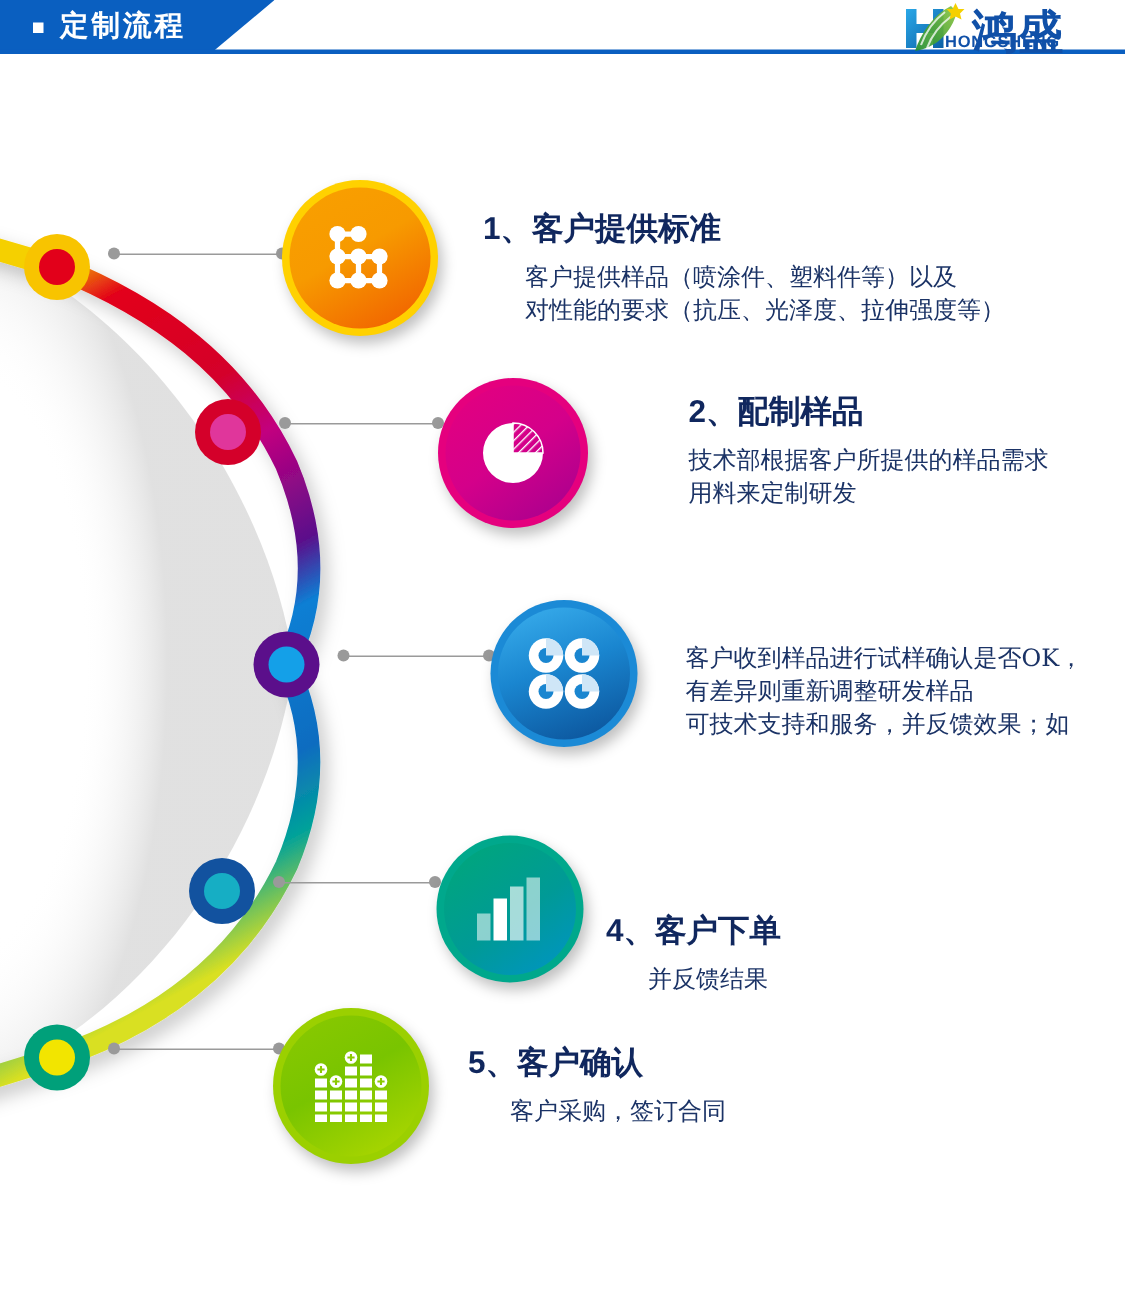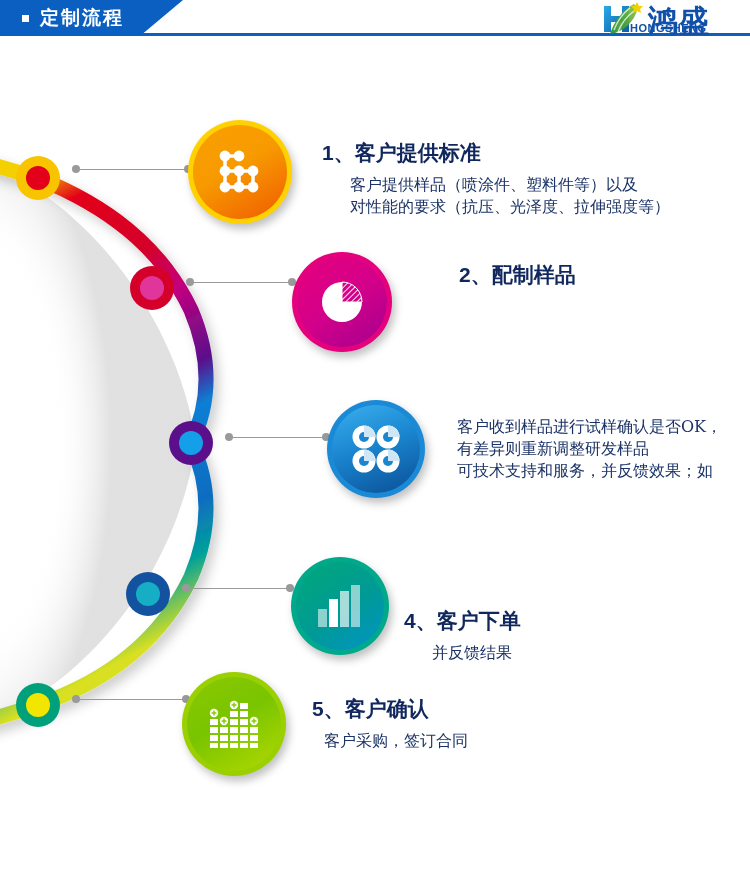--- a/index.html
+++ b/index.html
@@ -257,20 +257,24 @@
           </defs>
           <path d="M24 24 L24 4 A20 20 0 0 1 44 24 Z" fill="url(#hatch)" stroke="#ffffff" stroke-width="1"></path>
           <path d="M24 24 L44 24 A20 20 0 1 1 24 4 Z" fill="#ffffff"></path>
         </svg>
       </div>
     </div>
     <div class="step-text" style="left:428px; top:262px;margin-left:31px;">
       <div class="step-title">
         <span>2、</span><span>配制样品</span>
       </div>
+      <div class="step-desc" style="margin-top:8px; margin-left:0px;">
+        <div>技术部根据客户所提供的样品需求</div>
+        <div>用料来定制研发</div>
+      </div>
     </div>
   </div>
 
   <div class="step">
     <div class="badge" style="left:327px; top:400px; width:98px; height:98px; background:#1b8ad6; padding:5px;">
       <div class="badge-inner" style="background:linear-gradient(160deg,#3bb0ee 0%,#1a86d0 45%,#0a4f96 100%);">
         <svg width="52" height="52" viewBox="0 0 52 52">
           <g fill="#ffffff">
             <path d="M14 2 A12 12 0 1 1 13.9 2 Z M14 8 A6 6 0 1 0 14 20 A6 6 0 0 0 14 8 Z" opacity="0"></path>
           </g>
@@ -288,21 +292,21 @@
             <path d="M14 38 L14 26.5 A11.5 11.5 0 0 1 25.5 38 Z" fill="#cfe6f7"></path>
 
             <circle cx="38" cy="38" r="11.5" fill="#ffffff"></circle>
             <circle cx="38" cy="38" r="5" fill="#1a86d0"></circle>
             <path d="M38 38 L38 26.5 A11.5 11.5 0 0 1 49.5 38 Z" fill="#cfe6f7"></path>
           </g>
         </svg>
       </div>
     </div>
     <div class="step-text" style="left:457px; top:408px;">
-      <div class="step-desc" style="margin-top:8px; margin-left:0px;">
+      <div class="step-desc" style="margin-top:20px; margin-left:0px;">
         <div>客户收到样品进行试样确认是否OK，</div>
         <div>有差异则重新调整研发样品</div>
         <div>可技术支持和服务，并反馈效果；如</div>
       </div>
     </div>
   </div>
 
   <div class="step">
     <div class="badge" style="left:291px; top:557px; width:98px; height:98px; background:#00a88c; padding:5px;">
       <div class="badge-inner" style="background:linear-gradient(145deg,#00a878 0%,#009a96 55%,#0094c8 100%);">
@@ -366,19 +370,19 @@
             <circle cx="46" cy="22" r="4.2" fill="#ffffff"></circle>
             <path d="M46 19.6 v4.8 M43.6 22 h4.8" stroke="#8bc900" stroke-width="1.4"></path>
           </g>
         </svg>
       </div>
     </div>
     <div class="step-text" style="left:312px; top:696px;">
       <div class="step-title">
         <span>5、</span><span>客户确认</span>
       </div>
-      <div class="step-desc" style="margin-top:8px; margin-left:12px;">
+      <div class="step-desc" style="margin-top:8px; margin-left:28px;">
         <div>客户采购，签订合同</div>
       </div>
     </div>
   </div>
 
 </div>
 
 </body></html>

